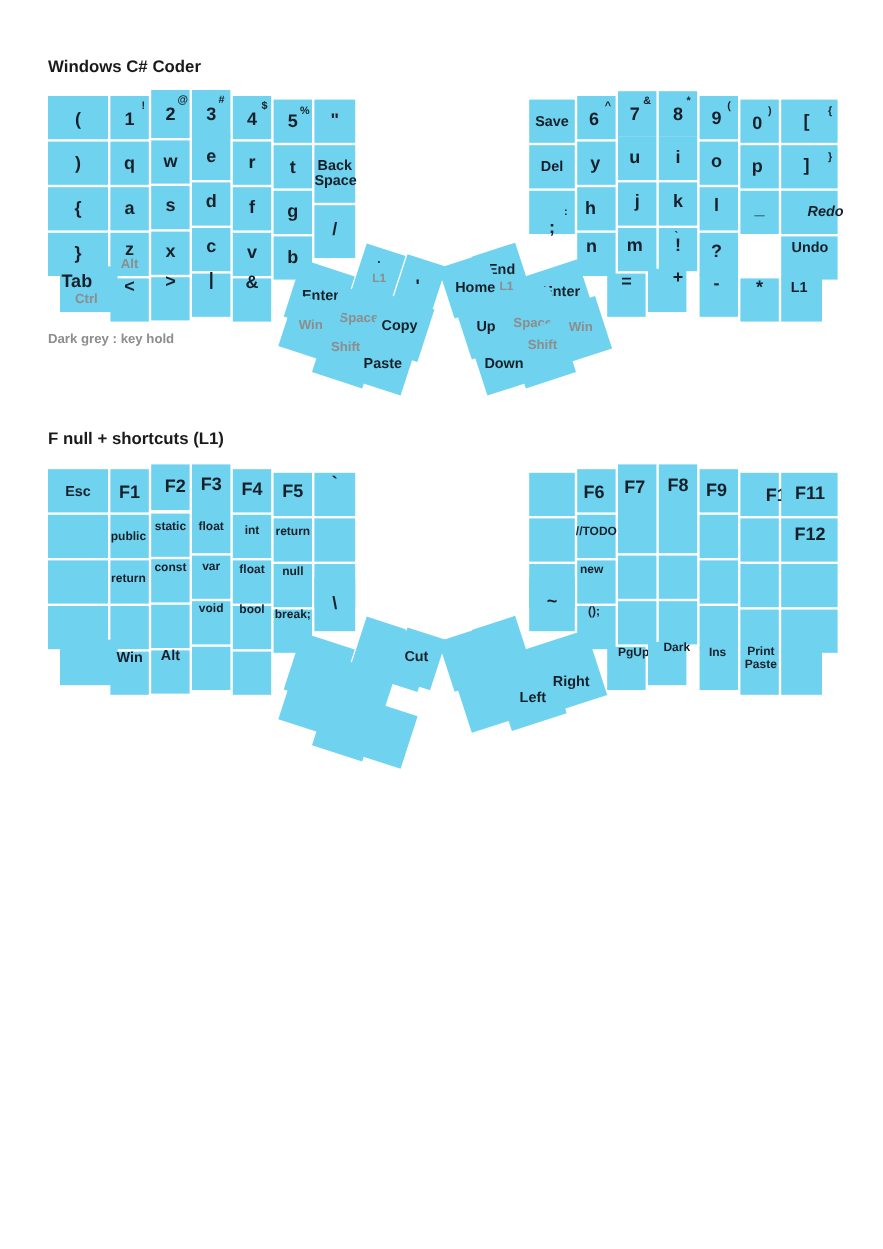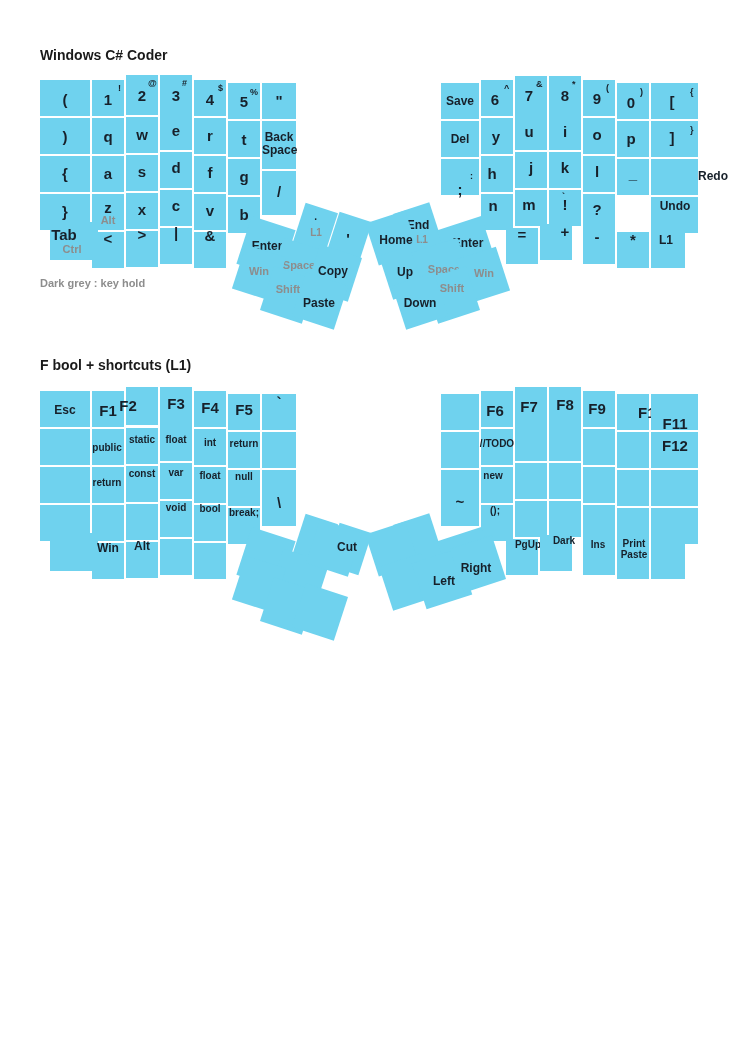--- a/index.html
+++ b/index.html
@@ -253,21 +253,21 @@
 <div class="key" style="left:549px;top:152px;width:32px;height:36px;"></div>
 <div class="lbl main ctr" style="left:565px;top:168px;">k</div>
 
 <div class="key" style="left:583px;top:156px;width:32px;height:36px;"></div>
 <div class="lbl main ctr" style="left:597px;top:172px;">l</div>
 
 <div class="key" style="left:617px;top:159px;width:32px;height:36px;"></div>
 <div class="lbl main ctr" style="left:633px;top:174px;">_</div>
 
 <div class="key" style="left:651px;top:159px;width:47px;height:36px;"></div>
-<div class="lbl main sm ctr" style="left:713px;top:176px;">Redo</div>
+<div class="lbl main sm ctr" style="left:688px;top:176px;font-style:italic;">Redo</div>
 
 <div class="key" style="left:481px;top:194px;width:32px;height:36px;"></div>
 <div class="lbl main ctr" style="left:493px;top:206px;">n</div>
 
 <div class="key" style="left:515px;top:190px;width:32px;height:36px;"></div>
 <div class="lbl main ctr" style="left:529px;top:205px;">m</div>
 
 <div class="key" style="left:549px;top:190px;width:32px;height:36px;"></div>
 <div class="lbl main ctr" style="left:565px;top:205px;">!</div>
 <div class="lbl sup" style="left:562px;top:192px;">`</div>
@@ -313,30 +313,30 @@
 <div class="lbl hold ctr" style="left:484px;top:274px;">Win</div>
 
 <div class="key rot" style="left:430px;top:272px;width:44px;height:46px;transform:rotate(-18deg);"></div>
 <div class="lbl hold ctr" style="left:452px;top:289px;">Shift</div>
 
 <div class="key rot" style="left:398px;top:278px;width:44px;height:46px;transform:rotate(-18deg);"></div>
 <div class="lbl main sm ctr" style="left:420px;top:303px;">Down</div>
 
 <div class="note" style="left:40px;top:277px;">Dark grey : key hold</div>
 
-<div class="layer-title" style="left:40px;top:357px;">F bool + shortcuts (L1)</div>
+<div class="layer-title" style="left:40px;top:357px;">F null + shortcuts (L1)</div>
 
 <div class="key" style="left:40px;top:391px;width:50px;height:36px;"></div>
 <div class="lbl main sm ctr" style="left:65px;top:410px;">Esc</div>
 
 <div class="key" style="left:92px;top:391px;width:32px;height:36px;"></div>
 <div class="lbl main ctr" style="left:108px;top:411px;">F1</div>
 
 <div class="key" style="left:126px;top:387px;width:32px;height:38px;"></div>
-<div class="lbl main ctr" style="left:128px;top:406px;text-align:right;">F2</div>
+<div class="lbl main ctr" style="left:146px;top:406px;text-align:right;">F2</div>
 
 <div class="key" style="left:160px;top:387px;width:32px;height:38px;"></div>
 <div class="lbl main ctr" style="left:176px;top:404px;">F3</div>
 
 <div class="key" style="left:194px;top:391px;width:32px;height:36px;"></div>
 <div class="lbl main ctr" style="left:210px;top:408px;">F4</div>
 
 <div class="key" style="left:228px;top:394px;width:32px;height:36px;"></div>
 <div class="lbl main ctr" style="left:244px;top:410px;">F5</div>
 
@@ -425,21 +425,21 @@
 <div class="key" style="left:549px;top:387px;width:32px;height:38px;"></div>
 <div class="lbl main ctr" style="left:565px;top:405px;">F8</div>
 
 <div class="key" style="left:583px;top:391px;width:32px;height:36px;"></div>
 <div class="lbl main ctr" style="left:597px;top:409px;">F9</div>
 
 <div class="key" style="left:617px;top:394px;width:32px;height:36px;"></div>
 <div class="lbl main ctr" style="left:651px;top:413px;">F10</div>
 
 <div class="key" style="left:651px;top:394px;width:47px;height:36px;"></div>
-<div class="lbl main ctr" style="left:675px;top:424px;">F11</div>
+<div class="lbl main ctr" style="left:675px;top:412px;">F11</div>
 
 <div class="key" style="left:441px;top:432px;width:38px;height:36px;"></div>
 <div class="key" style="left:481px;top:429px;width:32px;height:36px;"></div>
 <div class="lbl main xs ctr" style="left:497px;top:444px;">//TODO</div>
 
 <div class="key" style="left:515px;top:425px;width:32px;height:36px;"></div>
 <div class="key" style="left:549px;top:425px;width:32px;height:36px;"></div>
 <div class="key" style="left:583px;top:429px;width:32px;height:36px;"></div>
 <div class="key" style="left:617px;top:432px;width:32px;height:36px;"></div>
 

